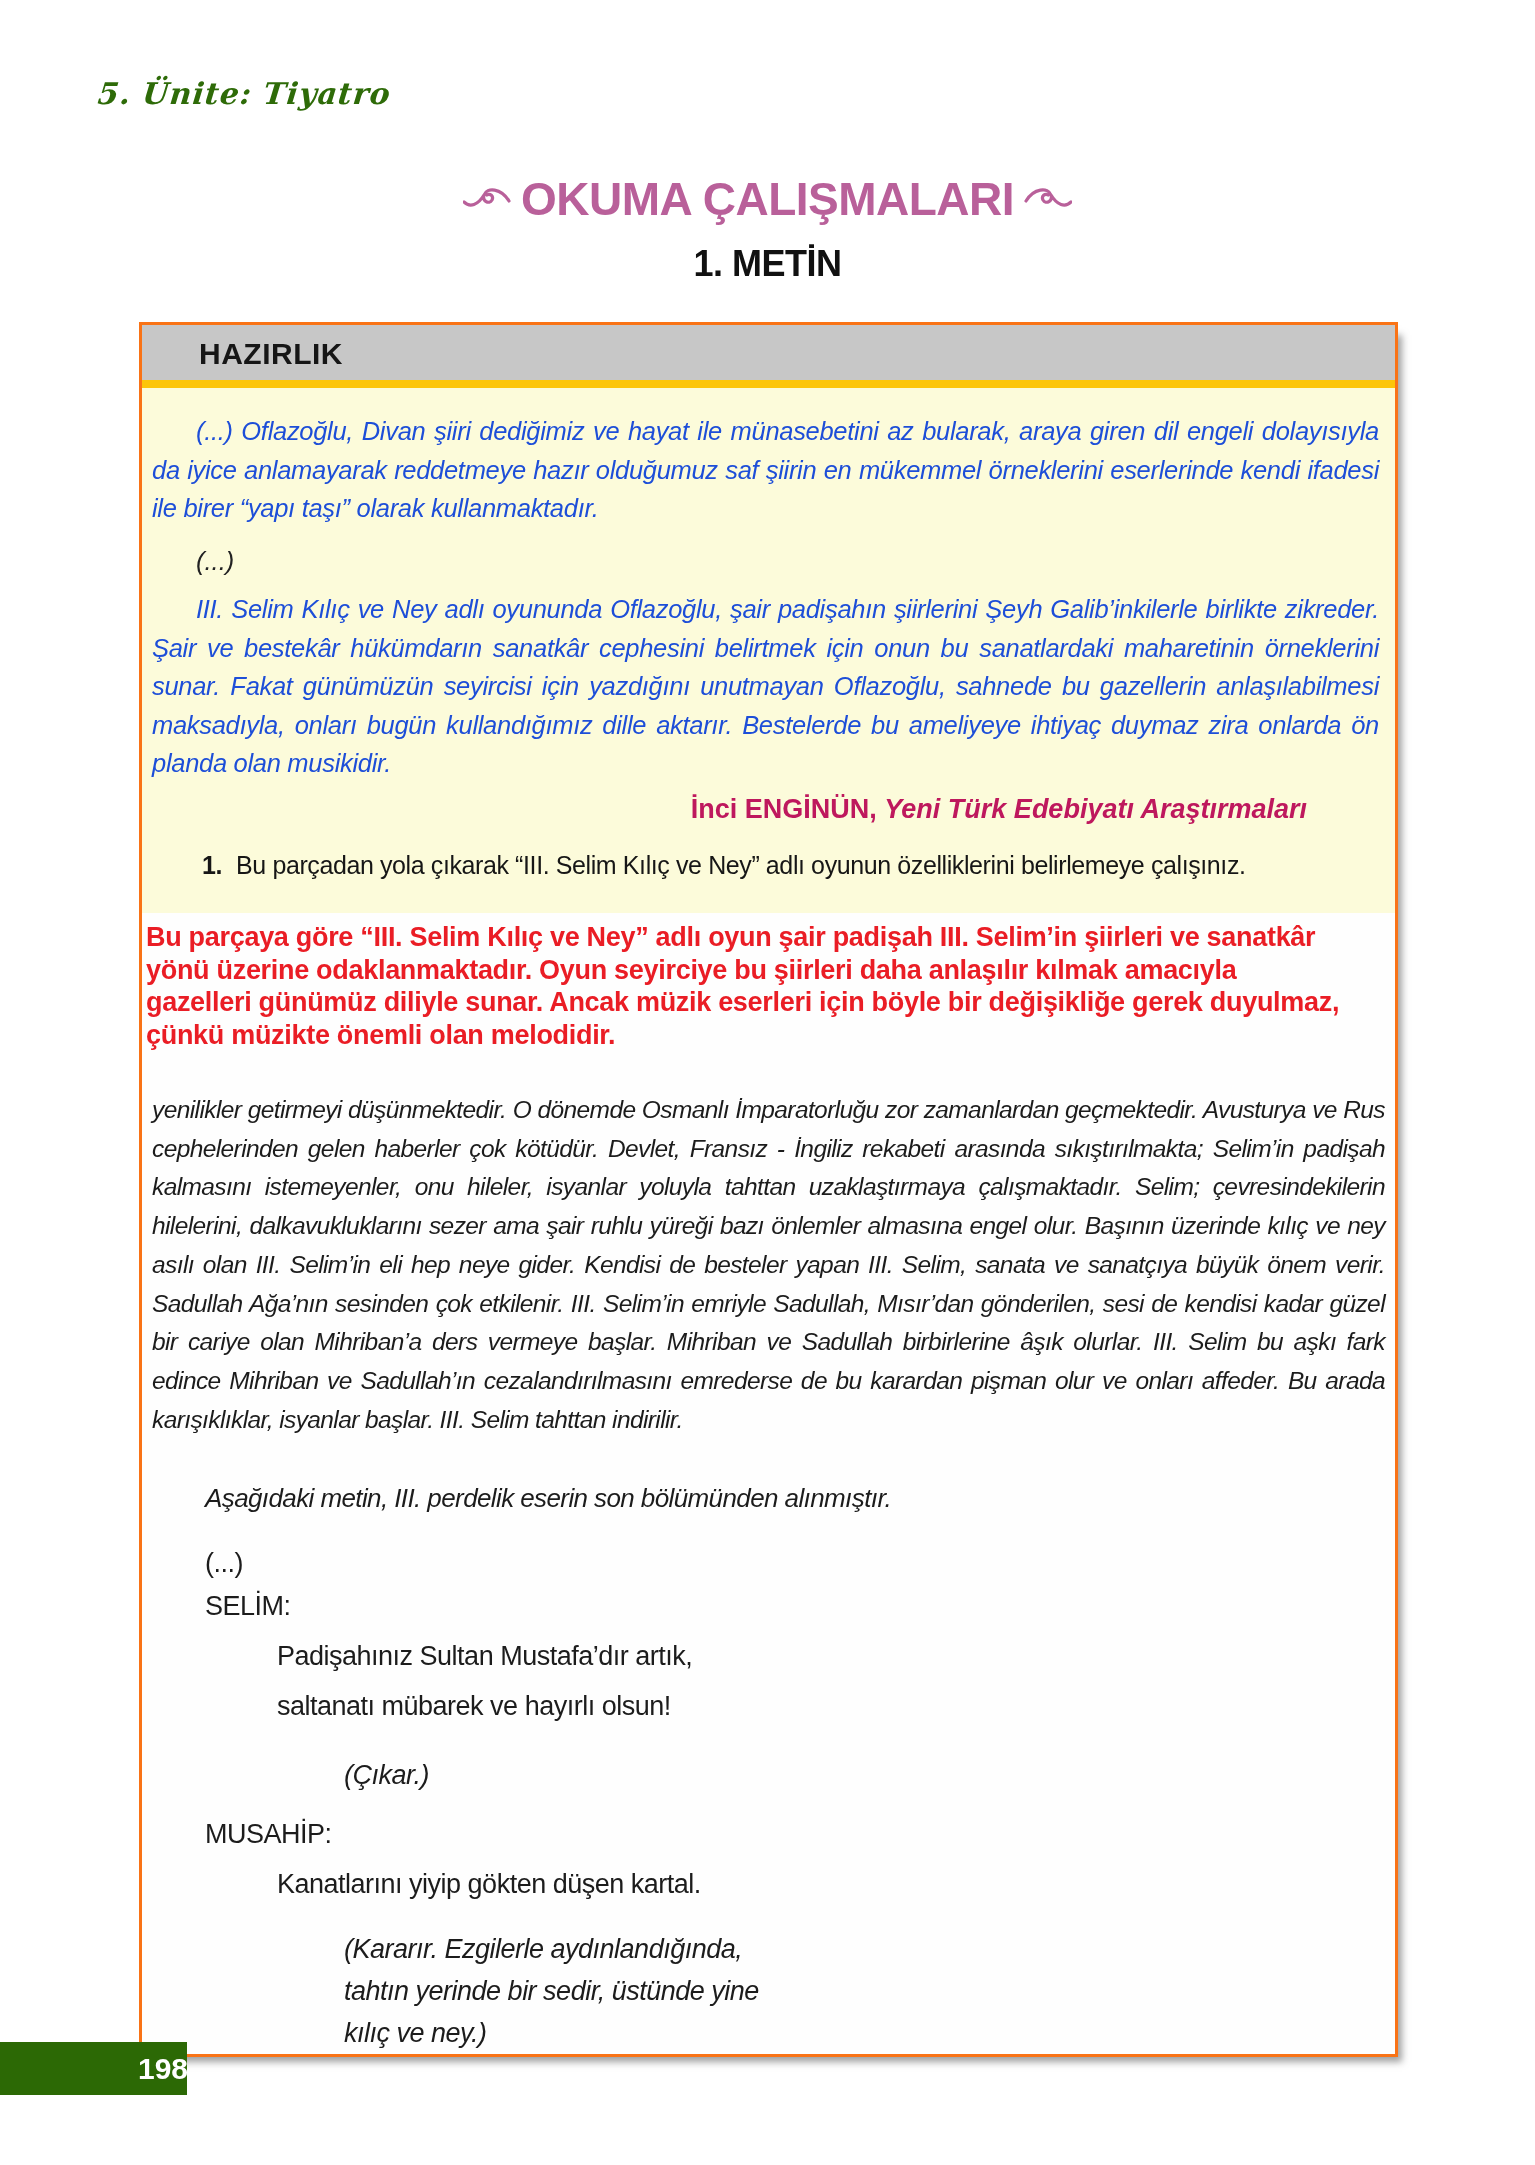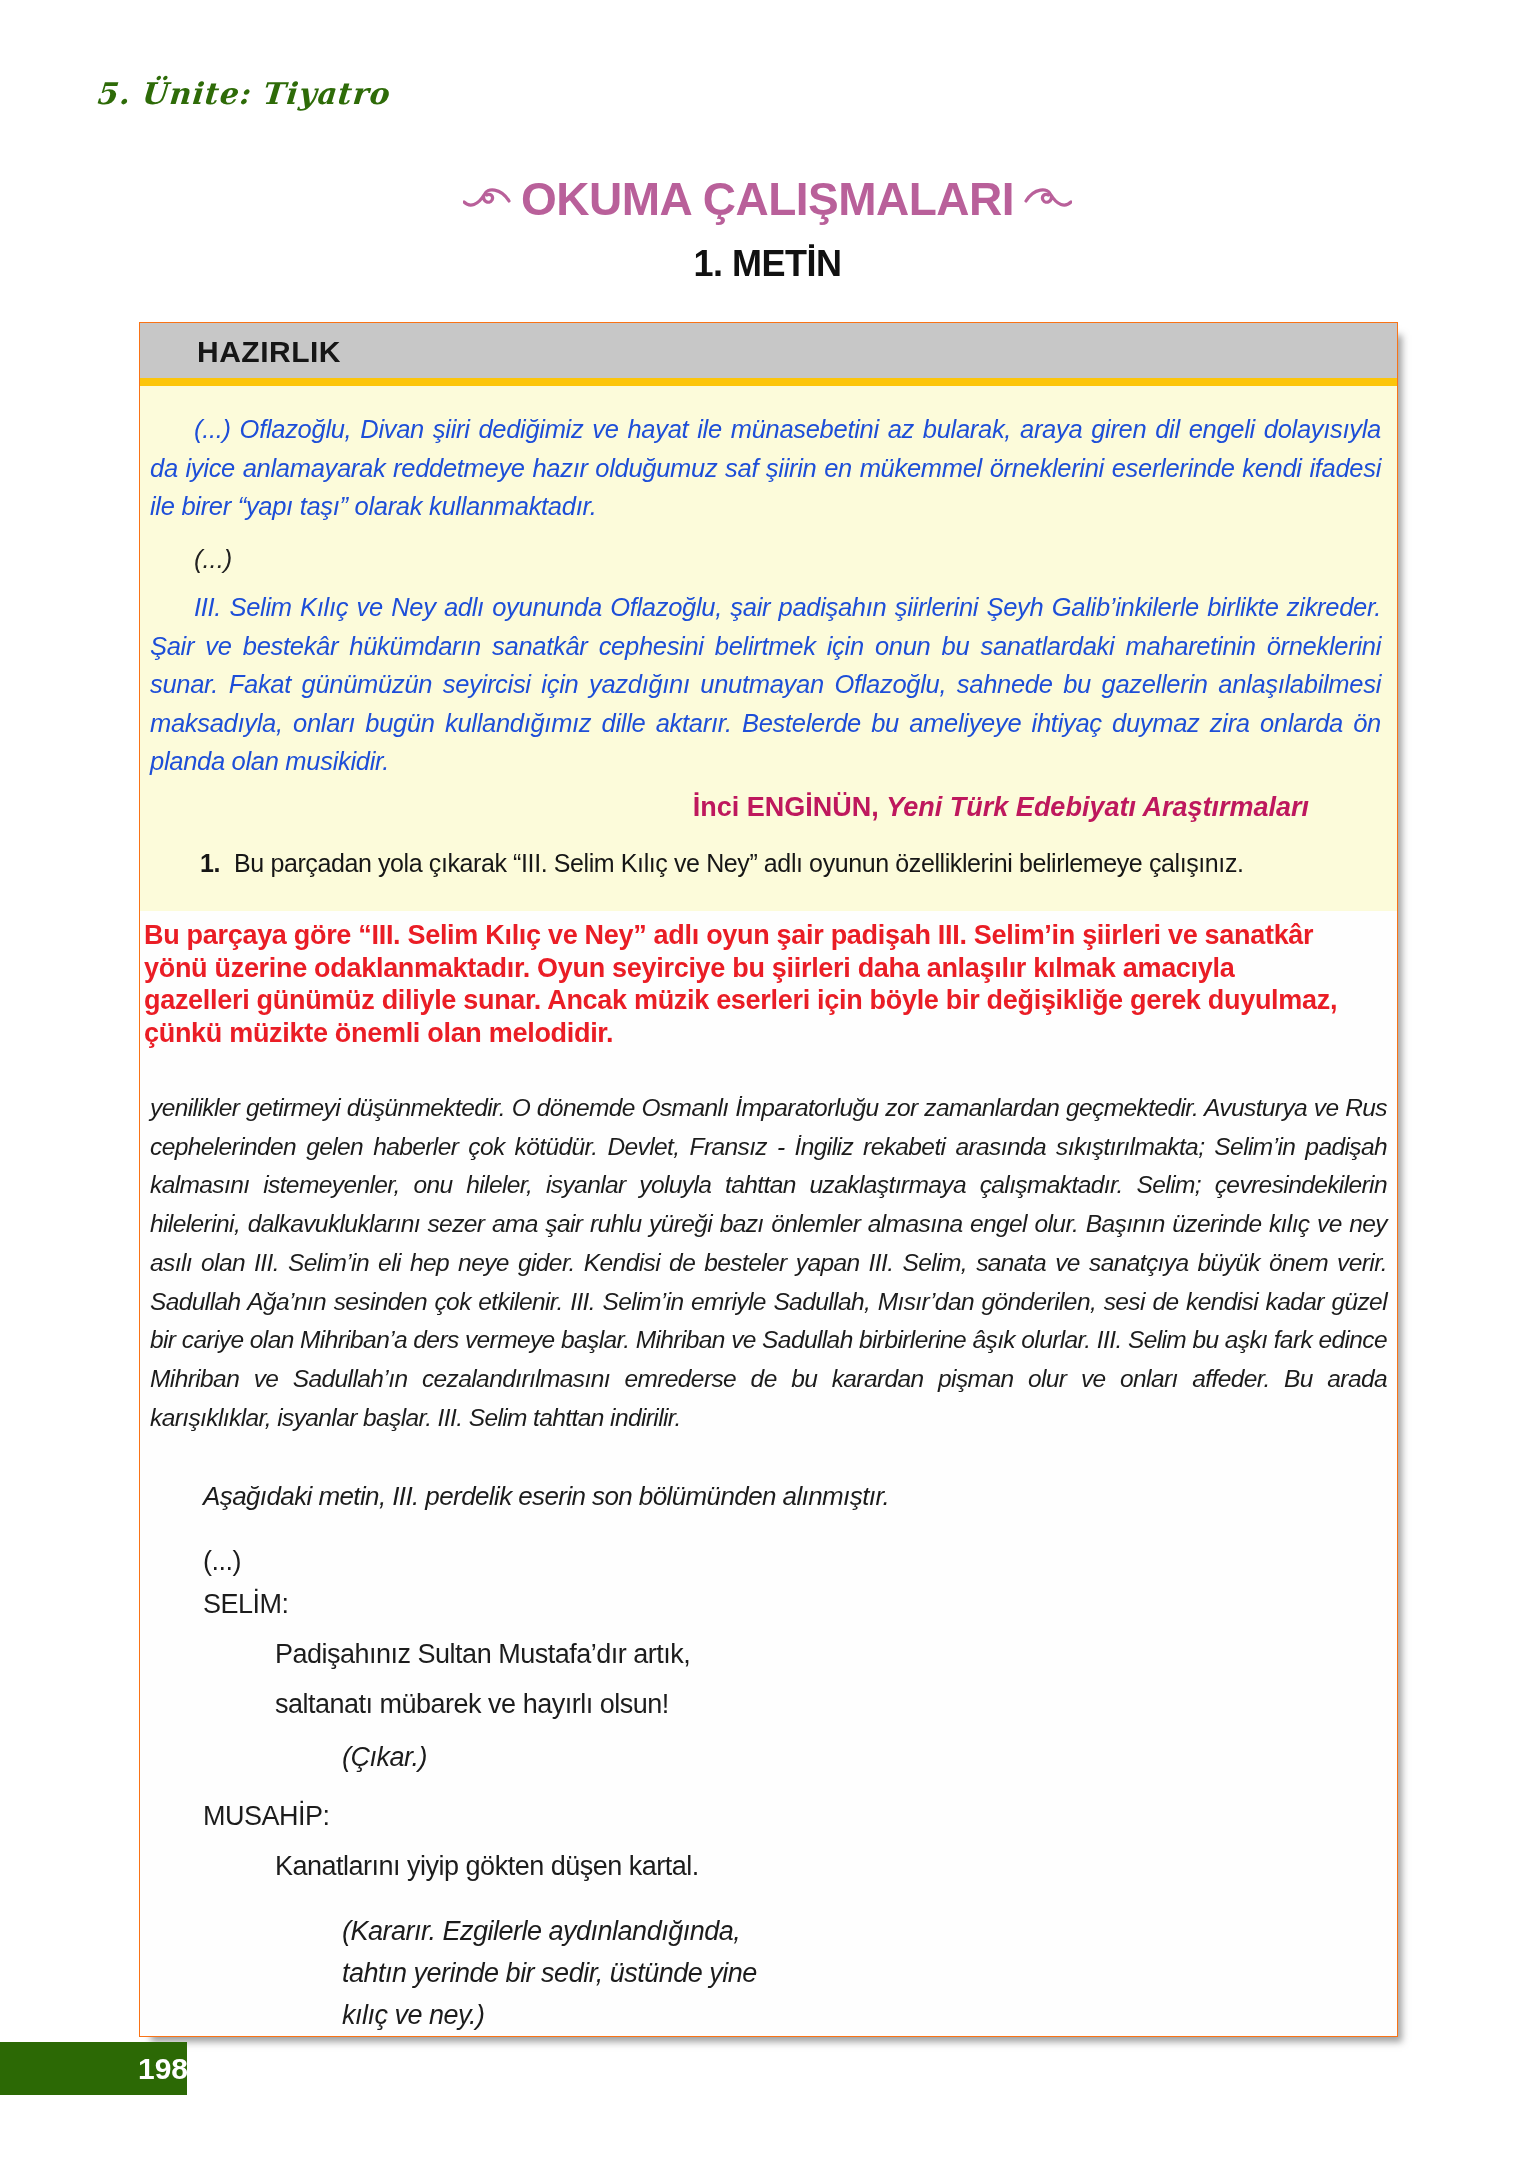--- a/index.html
+++ b/index.html
@@ -22,21 +22,21 @@
   .ornament{width:48px;height:28px;display:block;}
   .ornament.left{transform:scaleX(-1);}
 
   .subtitle{
     position:absolute;left:0;top:243px;width:1535px;text-align:center;
     font-size:36px;font-weight:bold;letter-spacing:-0.5px;color:#111;
   }
 
   .container{
     position:absolute;left:139px;top:322px;width:1259px;min-height:1670px;
-    background:#fefefe;border:1px solid #f97316;box-sizing:border-box;
+    background:#fefefe;border:3px solid #f97316;box-sizing:border-box;
     box-shadow:8px 9px 7px -4px rgba(110,110,110,0.65);
   }
   .section-header{
     height:55px;background:#c7c7c7;line-height:57px;
     font-size:30px;font-weight:bold;color:#161616;padding-left:57px;
     letter-spacing:0.5px;
   }
   .gold-rule{height:8px;background:#fcc50a;}
 
   .prep-box{
@@ -82,21 +82,21 @@
 
   .dialogue{font-size:27px;letter-spacing:-0.5px;color:#1c1c1c;}
   .d-ellipsis{margin-top:30px;padding-left:63px;line-height:39px;}
   .d-speaker{margin-top:4px;padding-left:63px;line-height:39px;}
   .d-speaker.second{margin-top:19px;}
   .d-line{margin-top:11px;padding-left:135px;line-height:39px;}
   .d-direction{
     margin-top:24px;padding-left:202px;line-height:42px;
     font-style:italic;max-width:660px;box-sizing:border-box;
   }
-  .d-direction.single{margin-top:12px;font-style:italic;}
+  .d-direction.single{margin-top:28px;font-style:italic;}
 
   .page-num-box{
     position:absolute;left:0;top:2042px;width:187px;height:53px;
     background:#2c6905;color:#ffffff;font-size:30px;font-weight:bold;
     line-height:53px;box-sizing:border-box;padding-left:138px;
   }
 </style>
 </head>
 <body>
 

